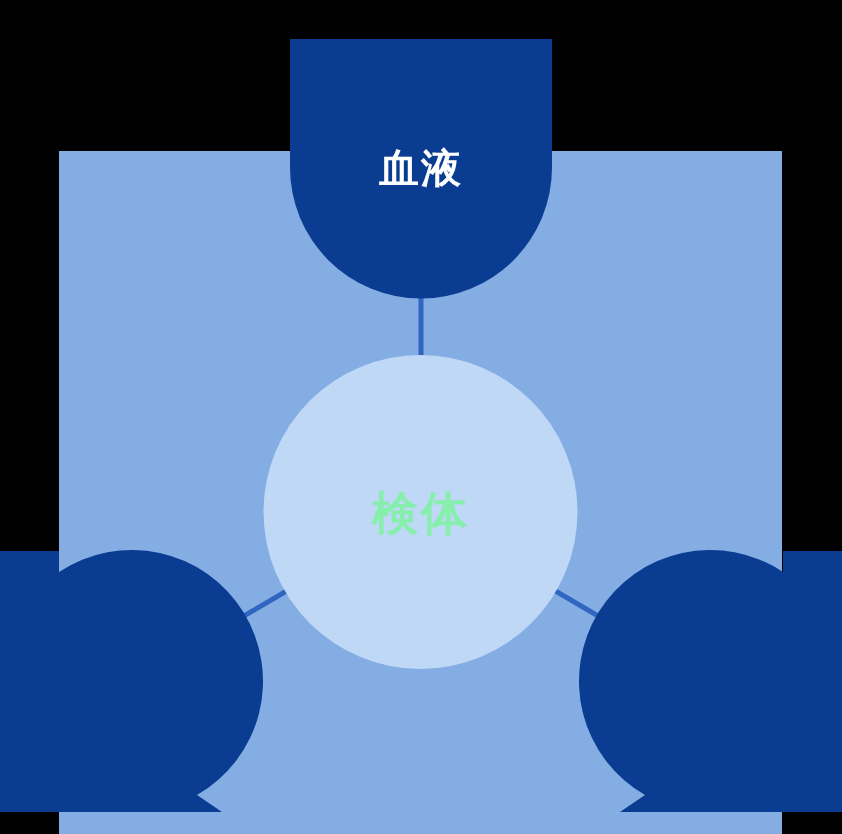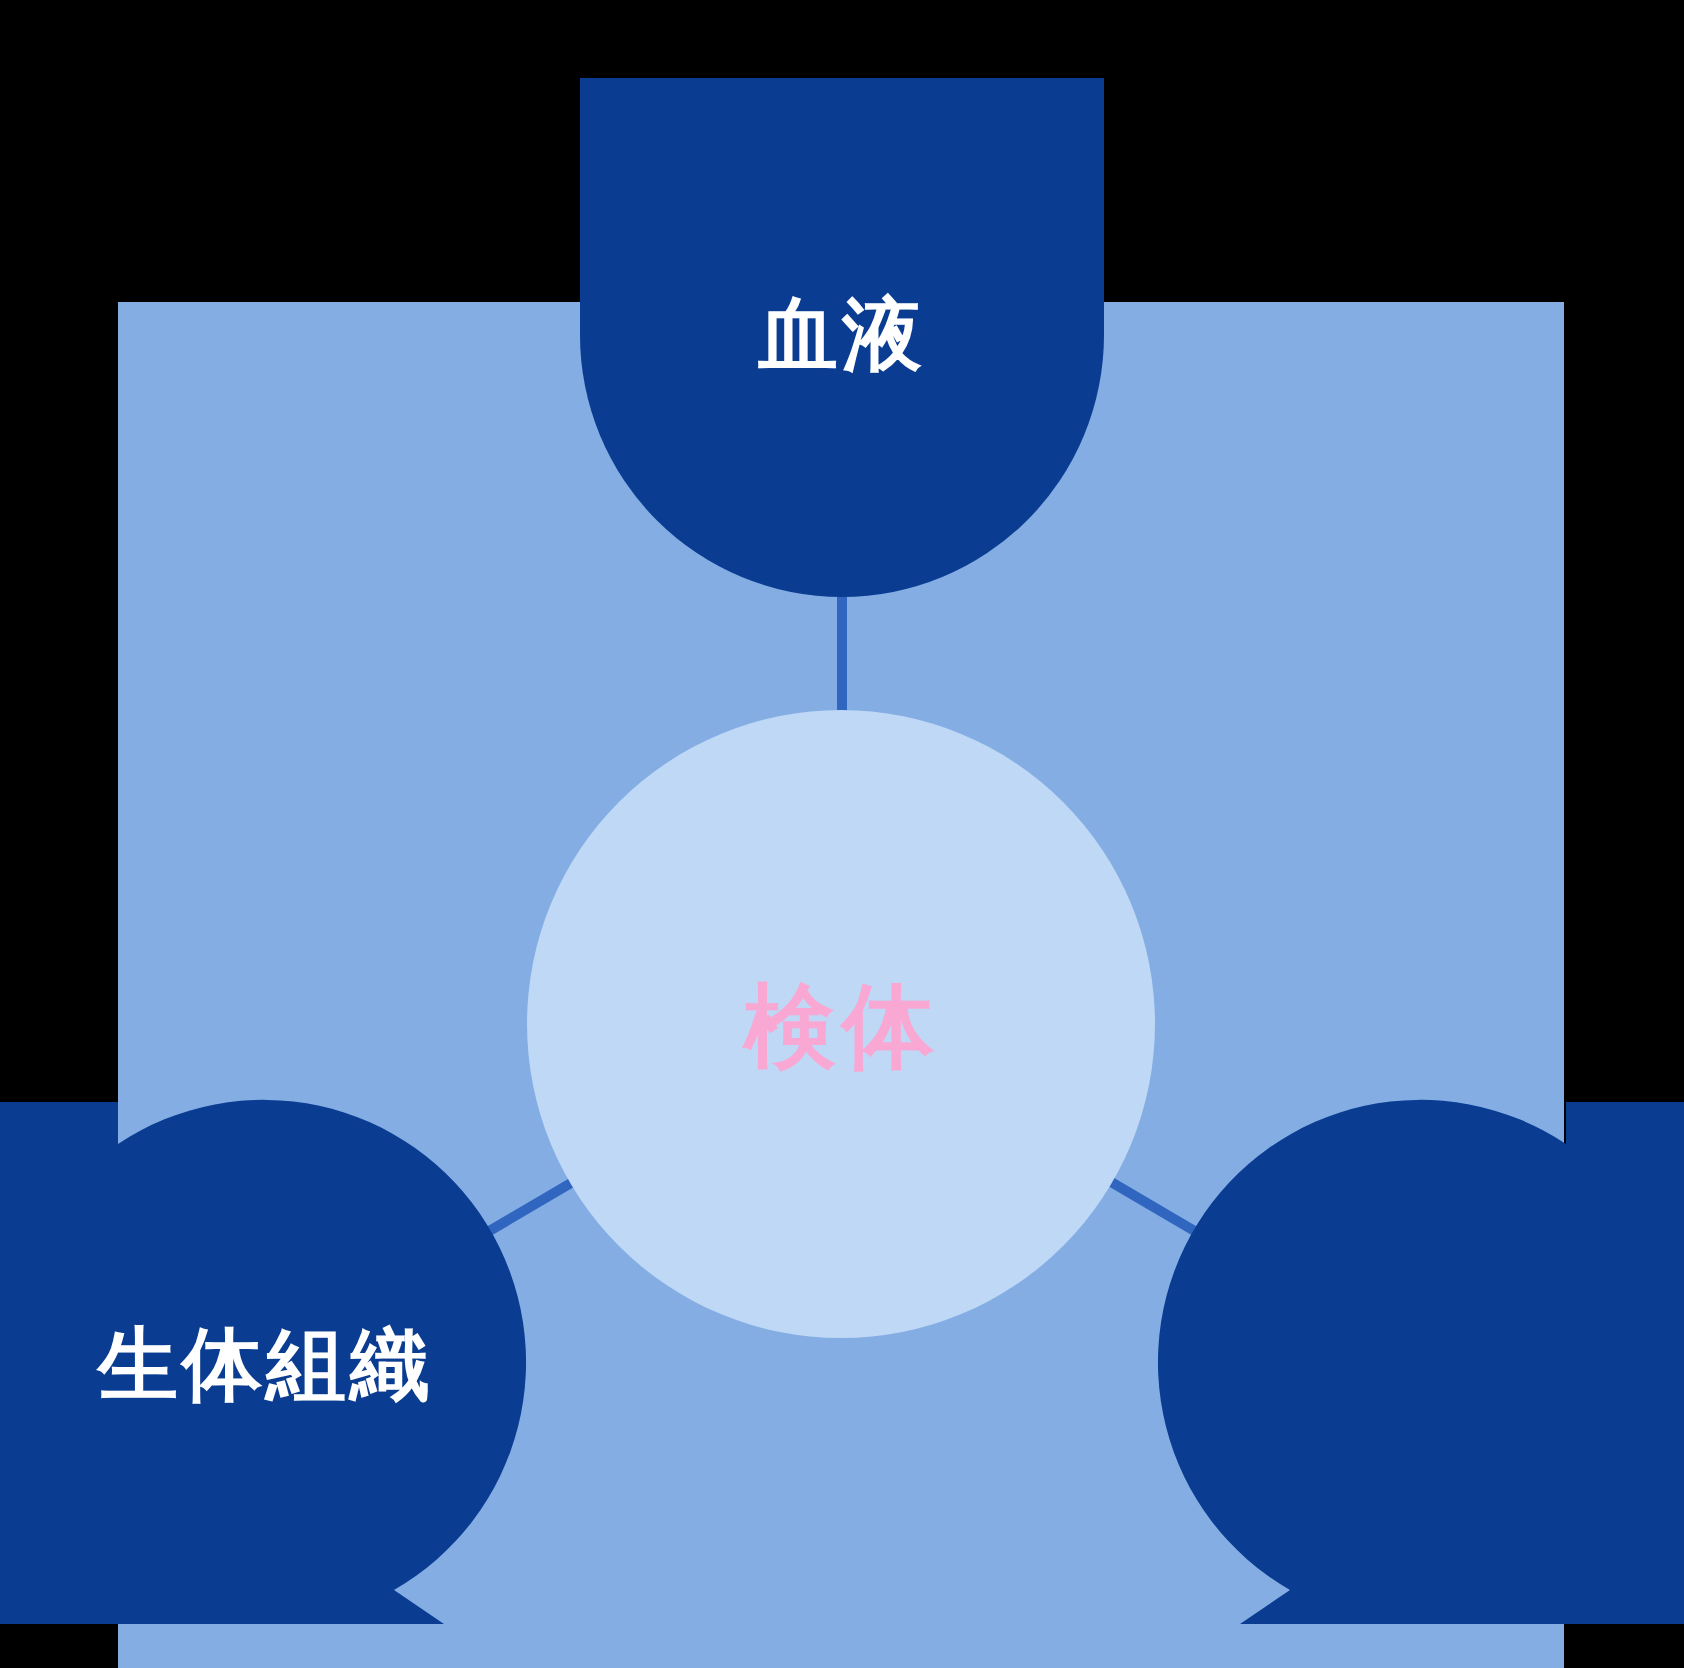--- a/index.html
+++ b/index.html
@@ -20,21 +20,21 @@
     font-size: 40px;
     font-weight: bold;
     letter-spacing: 2px;
     white-space: nowrap;
     line-height: 1;
     text-align: center;
   }
   .center-label {
     position: absolute;
     transform: translate(-50%, -50%);
-    color: #f9a8d4;
+    color: #86efac;
     font-size: 46px;
     font-weight: bold;
     letter-spacing: 3px;
     white-space: nowrap;
     line-height: 1;
     text-align: center;
   }
   #label-blood   { left: 421px; top: 129px; }
   #label-center  { left: 421px; top: 474px; }
   #label-tissue  { left: 133px; top: 644px; }
@@ -61,16 +61,15 @@
 
     <circle cx="420.5" cy="473" r="157" fill="#bed8f6"></circle>
 
     <rect x="95" y="830" width="650" height="4" fill="#0a3d92"></rect>
   </svg>
 
   <div id="label-blood" class="node-label">血液</div>
 
   <div id="label-center" class="center-label">検体</div>
 
-  <div id="label-tissue" class="node-label">生体組織</div>
 
 
 </div>
 
 </body></html>

